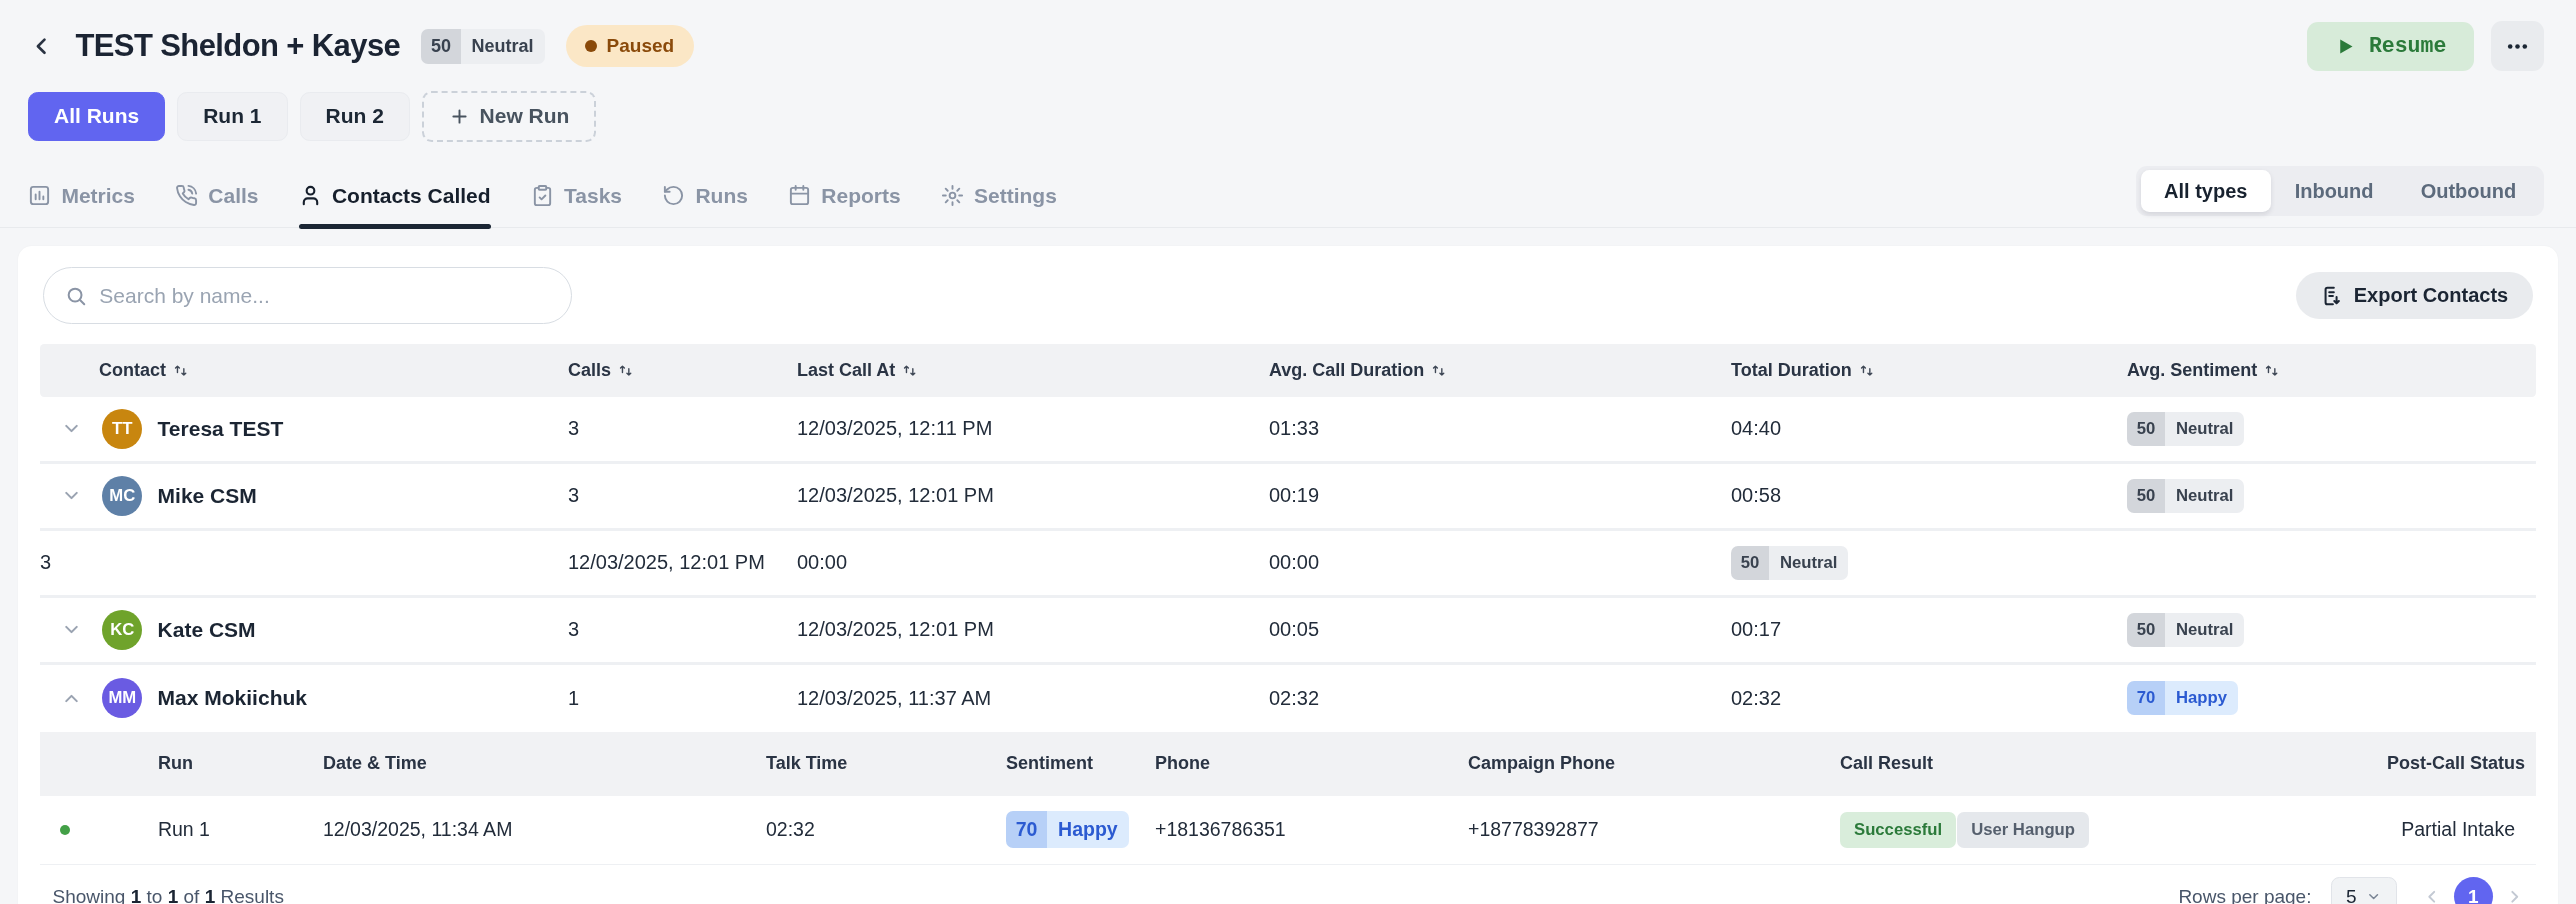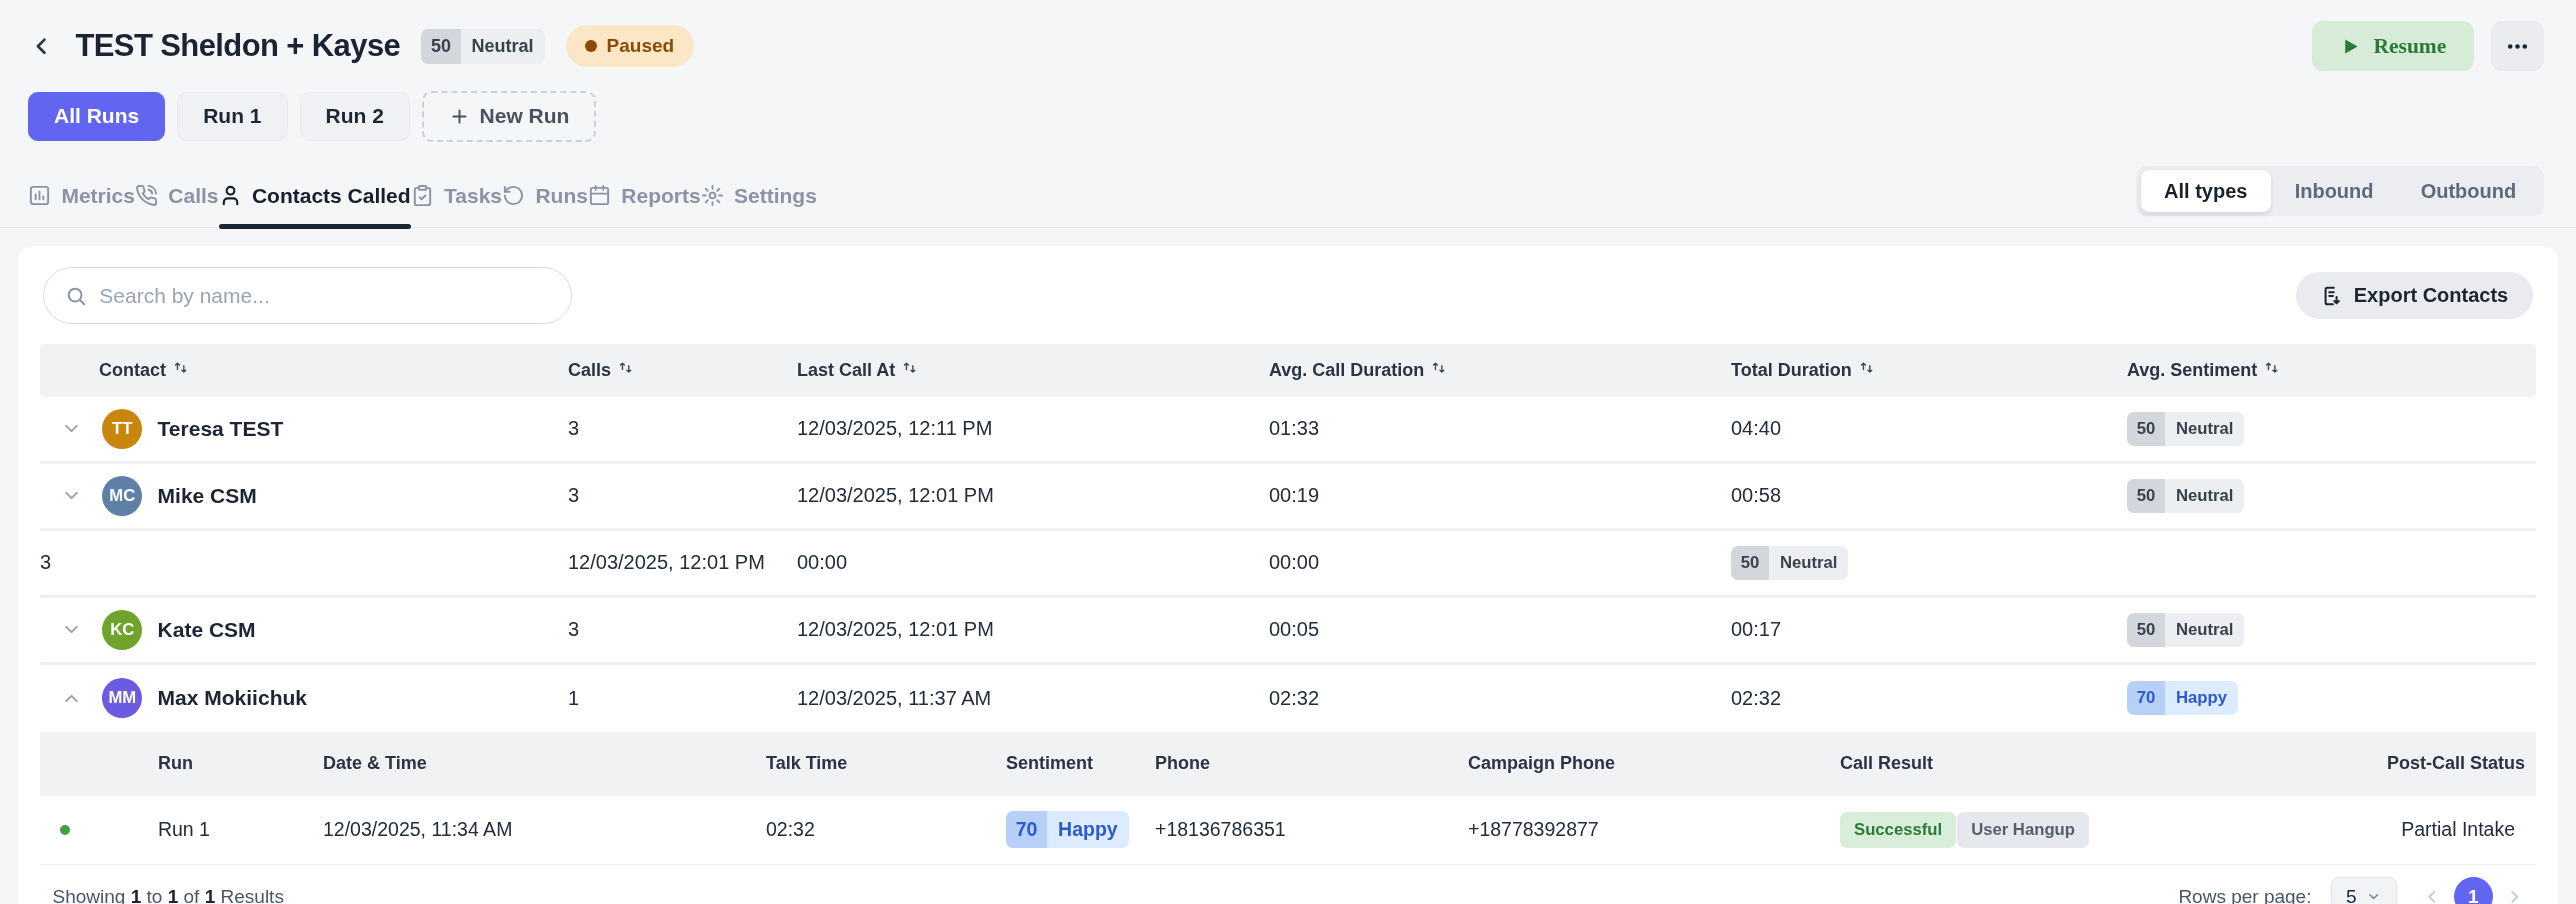--- a/index.html
+++ b/index.html
@@ -22,37 +22,37 @@
   .sent-badge.neutral .txt { background:#eceef1; color:#39424f; }
   .sent-badge.happy .num { background:#b7d0f7; color:#2b5ad1; }
   .sent-badge.happy .txt { background:#dcebfd; color:#2b5ad1; }
   .hdr-badge { font-size:18px; }
   .status-pill { display:inline-flex; align-items:center; gap:9.7px; background:#fbe7c6; color:#8a4a0a;
     border-radius:694px; padding:9.7px 19.5px; font-size:19px; font-weight:600; }
   .status-pill .dot { width:11.8px; height:11.8px; border-radius:50%; background:#8a4a0a; }
   .topbar-right { display:flex; align-items:center; gap:16.7px; }
   .resume-btn { display:inline-flex; align-items:center; gap:12.5px; background:#d7ebd9; color:#2b7a3a;
     border:none; border-radius:11px; padding:12.5px 28px; font-size:21.5px; font-weight:700; cursor:pointer;
-    font-family:Liberation Serif, serif; }
+    font-family:Liberation Mono, monospace; }
   .more-btn { width:53px; height:50px; background:#e9ebee; border:none; border-radius:11px; cursor:pointer;
     display:flex; align-items:center; justify-content:center; color:#1c2734; }
 
   
   .run-tabs { display:flex; align-items:center; gap:12px; padding:19.5px 28px 0; }
   .rpill { padding:11.8px 25px; border-radius:9.7px; font-size:21px; font-weight:600; cursor:pointer;
     background:#f0f1f4; border:1.4px solid #e9ebef; color:#1c2734; font-family:inherit; }
   .rpill.active { background:#6165f0; border-color:#6165f0; color:#fff; }
   .new-run { display:inline-flex; align-items:center; gap:9.7px; padding:11.8px 25px; border-radius:9.7px;
     border:2.1px dashed #cbd1d9; background:transparent; color:#48535f; font-size:21px; font-weight:600;
     cursor:pointer; font-family:inherit; }
 
   
   .nav-row { display:flex; justify-content:space-between; align-items:flex-end; margin-top:23.6px;
     padding:0 32px 0 28px; border-bottom:1.4px solid #e8eaed; }
-  .nav-tabs { display:flex; }
+  .nav-tabs { display:flex; gap:40px; }
   .navtab { display:flex; align-items:center; gap:10.4px; font-size:21px; font-weight:600; color:#8a94a5;
     padding-bottom:19.5px; position:relative; cursor:pointer; background:none; border:none; font-family:inherit; }
   .navtab.active { color:#161f2c; }
   .navtab.active::after { content:""; position:absolute; left:0; right:0; bottom:-1.4px; height:4.9px;
     background:#1b2634; border-radius:2.8px; }
   .seg-group { display:flex; background:#ecedf1; border-radius:11px; padding:4.2px; margin-bottom:11px; }
   .seg { padding:9.7px 23.6px; border-radius:8.3px; font-size:20px; font-weight:600; color:#5c6a7c;
     background:transparent; border:none; cursor:pointer; font-family:inherit; }
   .seg.active { background:#ffffff; color:#18222f; box-shadow:0 2.1px 5.6px rgba(16,24,40,.10); }
 
@@ -64,21 +64,21 @@
     border:1.4px solid #d8dde3; border-radius:694px; padding:0 21px; background:#fff; color:#8a94a5; }
   .search-box input { border:none; outline:none; flex:1; font-size:21px; color:#1c2734; font-family:inherit; background:transparent; }
   .search-box input::placeholder { color:#9aa4b2; }
   .export-btn { display:inline-flex; align-items:center; gap:11px; background:#e9ebee; border:none;
     border-radius:694px; height:47px; padding:0 25px; font-size:20px; font-weight:700; color:#1b2533;
     cursor:pointer; font-family:inherit; }
 
   
   .grid-main { display:grid; grid-template-columns:528px 229px 472px 462px 396px 1fr; align-items:center; }
   .thead { background:#f1f2f4; border-radius:4.2px; height:53px; font-size:18px; font-weight:700; color:#2a3444; }
-  .th { display:flex; align-items:flex-start; gap:7px; }
+  .th { display:flex; align-items:center; gap:7px; }
   .th.th-contact { padding-left:59px; }
   .sort-ic { color:#3f4856; }
   .trow { height:67px; border-bottom:3.5px solid #eef0f3; font-size:20px; color:#222c3a; cursor:pointer; }
   .c-contact { display:flex; align-items:center; padding-left:21px; }
   .row-toggle { width:33px; color:#9aa3b1; background:none; border:none; cursor:pointer; display:flex; }
   .avatar { width:40px; height:40px; border-radius:50%; color:#fff; font-size:16.7px; font-weight:700;
     display:flex; align-items:center; justify-content:center; margin-left:8.3px; flex:none; }
   .cname { margin-left:15.3px; font-weight:700; color:#1b2533; font-size:21px; }
   .badge-cell .sent-badge { font-size:16.7px; }
 

